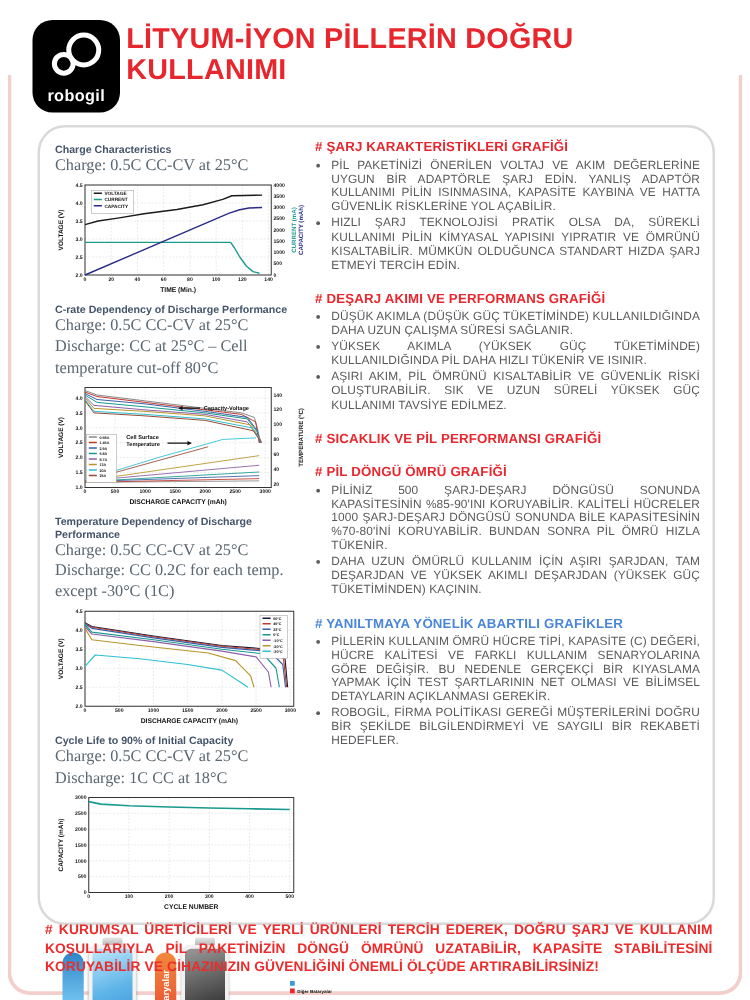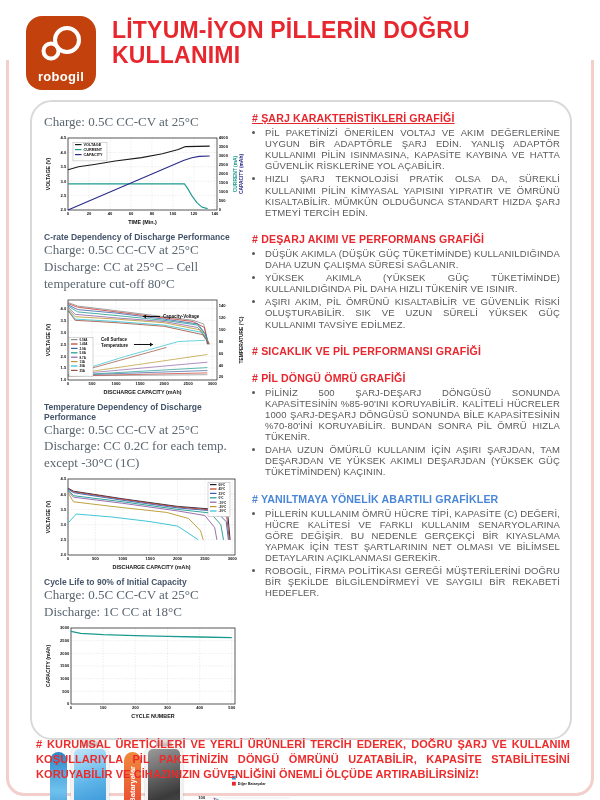--- a/index.html
+++ b/index.html
@@ -2,25 +2,25 @@
 <html><head>
 <meta charset="utf-8">
 <style>
   html,body{margin:0;padding:0;width:600px;height:800px;background:#fff;overflow:hidden;
     font-family:"Liberation Sans",sans-serif;-webkit-font-smoothing:antialiased;}
   .page{position:relative;width:600px;height:800px;background:#fff;}
   .page-frame{position:absolute;left:6px;right:6px;top:60px;bottom:4px;
     border:3px solid #f3cfcb;border-top:none;border-radius:0 0 18px 18px;pointer-events:none;}
   
   header{position:absolute;left:0;top:0;width:600px;height:96px;}
-  .logo{position:absolute;left:26px;top:16px;width:70px;height:74px;background:#c2410c;
+  .logo{position:absolute;left:26px;top:16px;width:70px;height:74px;background:#000000;
     border-radius:16px;display:flex;flex-direction:column;align-items:center;justify-content:flex-end;padding-bottom:6px;box-sizing:border-box;}
   .logo svg{position:absolute;top:7px;left:10px;}
   .logo-text{color:#fff;font-size:13px;font-weight:bold;letter-spacing:.3px;}
-  h1{position:absolute;left:112px;top:18px;margin:0;color:#e8262d;font-size:23px;line-height:1.1;
+  h1{position:absolute;left:101px;top:18px;margin:0;color:#e8262d;font-size:23px;line-height:1.1;
     font-weight:bold;letter-spacing:.2px;}
   
   .card{position:absolute;left:30px;right:28px;top:100px;bottom:60px;border:2px solid #d9d9d9;
     border-radius:22px;padding:8px 10px 8px 8px;display:flex;box-sizing:border-box;background:#fff;}
   .col-left{width:202px;flex:none;display:flex;flex-direction:column;}
   .col-right{flex:1;margin-left:10px;padding-top:2px;}
   
   .chart-panel{margin:4px 0 7px 4px;}
   .chart-title{font-size:8.5px;font-weight:bold;color:#44546a;}
   .chart-sub{font-size:13px;color:#5a6670;line-height:1.3;font-family:Liberation Serif, serif;}
@@ -76,20 +76,21 @@
       <div class="logo-text">robogil</div>
     </div>
     <h1><span>LİTYUM-İYON PİLLERİN DOĞRU</span><br>
     <span>KULLANIMI</span></h1>
   </header>
 
   <main class="card">
     <div class="col-left">
       <div id="charts">
           <div class="chart-panel">
+            <div class="chart-title">Charge Characteristics</div>
             <div class="chart-sub">Charge: 0.5C CC-CV at 25°C</div>
             <svg viewBox="0 0 200 92" width="200" height="92">
               <line x1="24" y1="5" x2="24" y2="77" stroke="#d2d2d2" stroke-width="0.4" stroke-dasharray="1.4,1.4"></line>
               <text x="24" y="81.6" text-anchor="middle" font-size="4.1" font-weight="bold" fill="#111">0</text>
               <line x1="44.985915492957744" y1="5" x2="44.985915492957744" y2="77" stroke="#d2d2d2" stroke-width="0.4" stroke-dasharray="1.4,1.4"></line>
               <text x="44.985915492957744" y="81.6" text-anchor="middle" font-size="4.1" font-weight="bold" fill="#111">20</text>
               <line x1="65.97183098591549" y1="5" x2="65.97183098591549" y2="77" stroke="#d2d2d2" stroke-width="0.4" stroke-dasharray="1.4,1.4"></line>
               <text x="65.97183098591549" y="81.6" text-anchor="middle" font-size="4.1" font-weight="bold" fill="#111">40</text>
               <line x1="86.95774647887325" y1="5" x2="86.95774647887325" y2="77" stroke="#d2d2d2" stroke-width="0.4" stroke-dasharray="1.4,1.4"></line>
               <text x="86.95774647887325" y="81.6" text-anchor="middle" font-size="4.1" font-weight="bold" fill="#111">60</text>
@@ -384,21 +385,21 @@
               <rect x="38" y="2.8" width="3.8" height="3.8" fill="#3b9bd8"></rect>
               <text x="43.8" y="6" font-size="3.6" font-weight="bold" fill="#111"></text>
               <rect x="38" y="8.8" width="3.8" height="3.8" fill="#e8262d"></rect>
               <text x="43.8" y="12" font-size="3.6" font-weight="bold" fill="#111">Diğer Bataryalar</text>
             </svg></div>
       </div>
     </div>
 
     <div class="col-right" id="sections">
         <div class="section">
-          <div class="sec-title" style="color: rgb(232, 38, 45); text-decoration: underline;">#  ŞARJ KARAKTERİSTİKLERİ GRAFİĞİ</div>
+          <div class="sec-title" style="color: rgb(232, 38, 45);">#  ŞARJ KARAKTERİSTİKLERİ GRAFİĞİ</div>
           <ul>
             <li>PİL PAKETİNİZİ ÖNERİLEN VOLTAJ VE AKIM DEĞERLERİNE UYGUN BİR ADAPTÖRLE ŞARJ EDİN. YANLIŞ ADAPTÖR KULLANIMI PİLİN ISINMASINA, KAPASİTE KAYBINA VE HATTA GÜVENLİK RİSKLERİNE YOL AÇABİLİR.</li>
             <li>HIZLI ŞARJ TEKNOLOJİSİ PRATİK OLSA DA, SÜREKLİ KULLANIMI PİLİN KİMYASAL YAPISINI YIPRATIR VE ÖMRÜNÜ KISALTABİLİR. MÜMKÜN OLDUĞUNCA STANDART HIZDA ŞARJ ETMEYİ TERCİH EDİN.</li>
           </ul>
         </div>
         <div class="section">
           <div class="sec-title" style="color: rgb(232, 38, 45);">#  DEŞARJ AKIMI VE PERFORMANS GRAFİĞİ</div>
           <ul>
             <li>DÜŞÜK AKIMLA (DÜŞÜK GÜÇ TÜKETİMİNDE) KULLANILDIĞINDA DAHA UZUN ÇALIŞMA SÜRESİ SAĞLANIR.</li>
             <li>YÜKSEK AKIMLA (YÜKSEK GÜÇ TÜKETİMİNDE) KULLANILDIĞINDA PİL DAHA HIZLI TÜKENİR VE ISINIR.</li>

